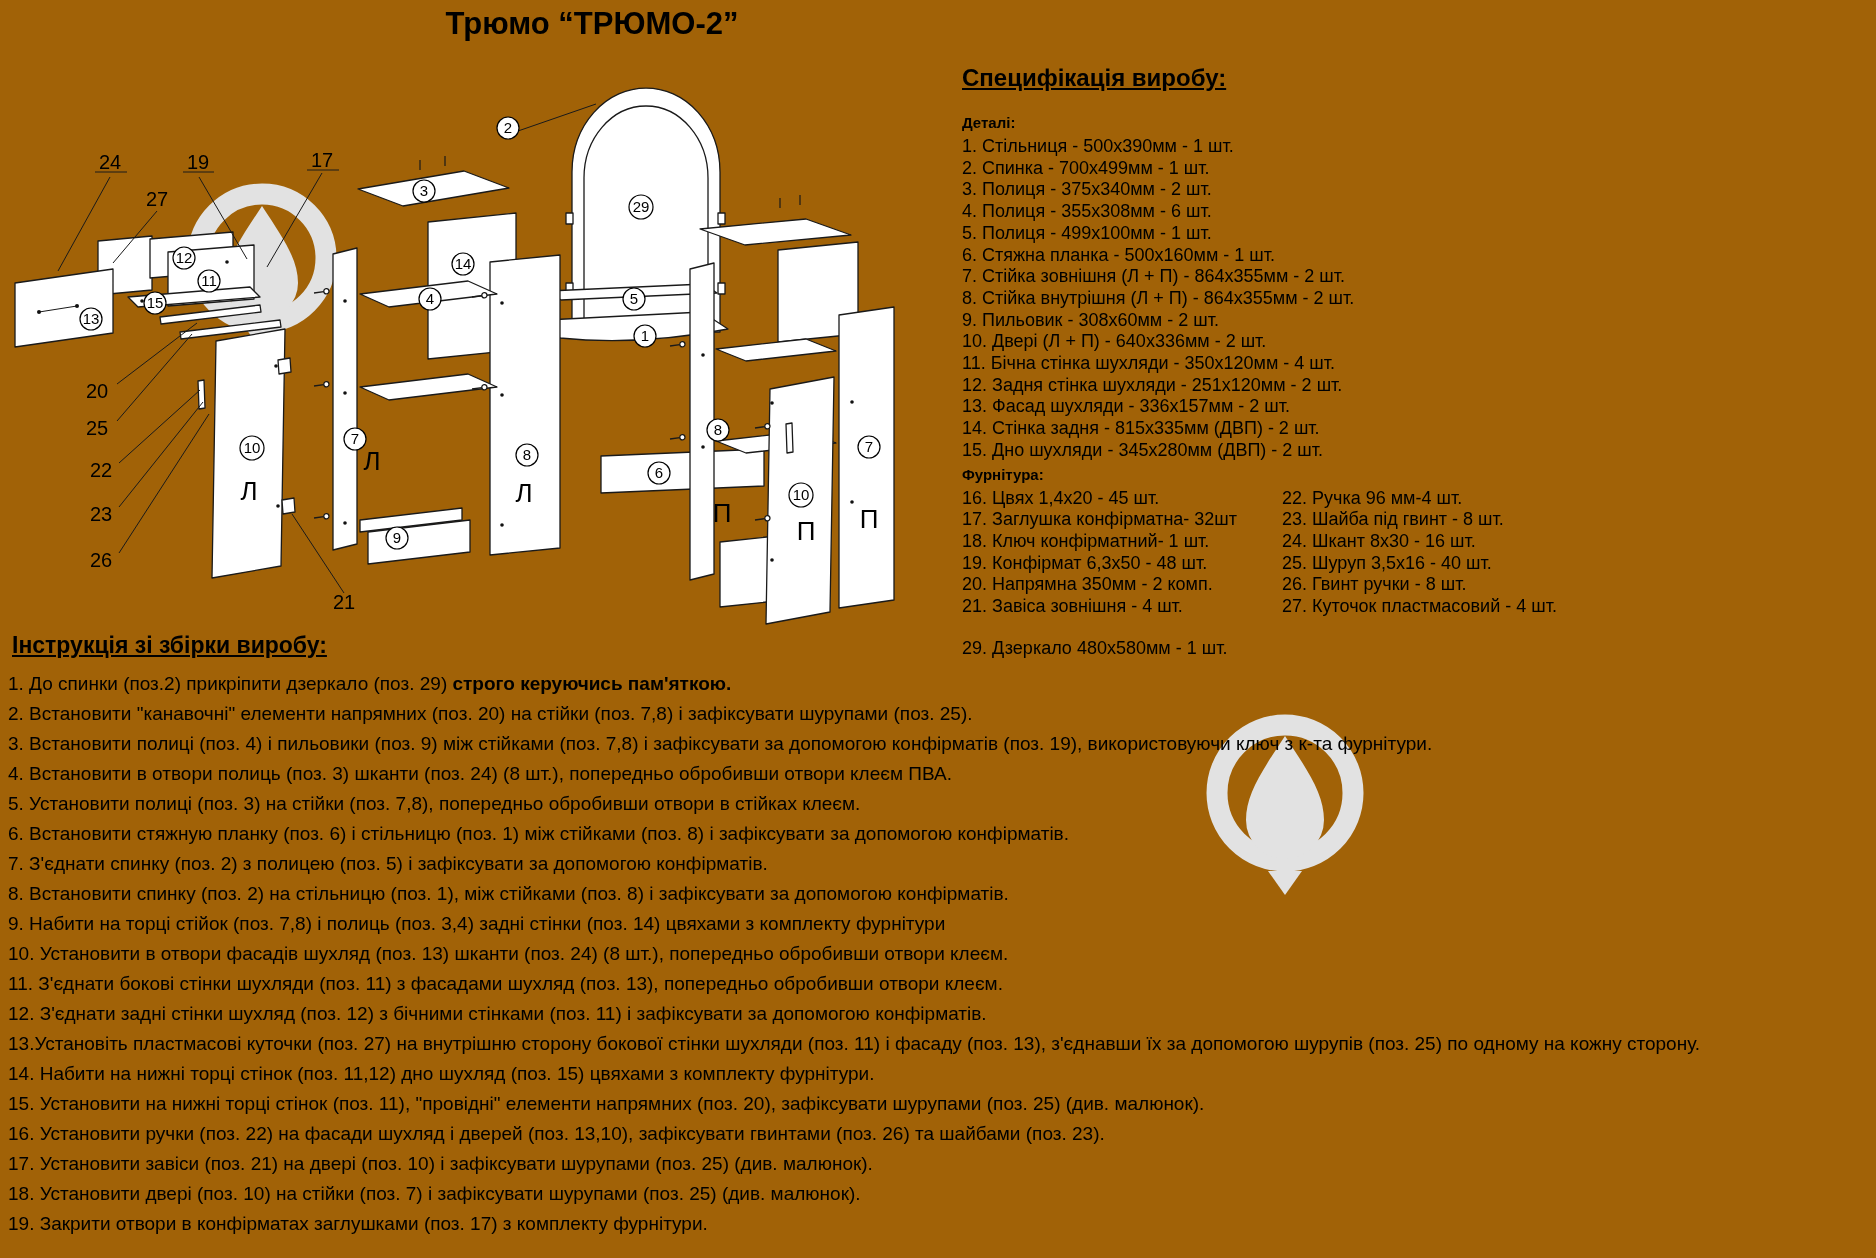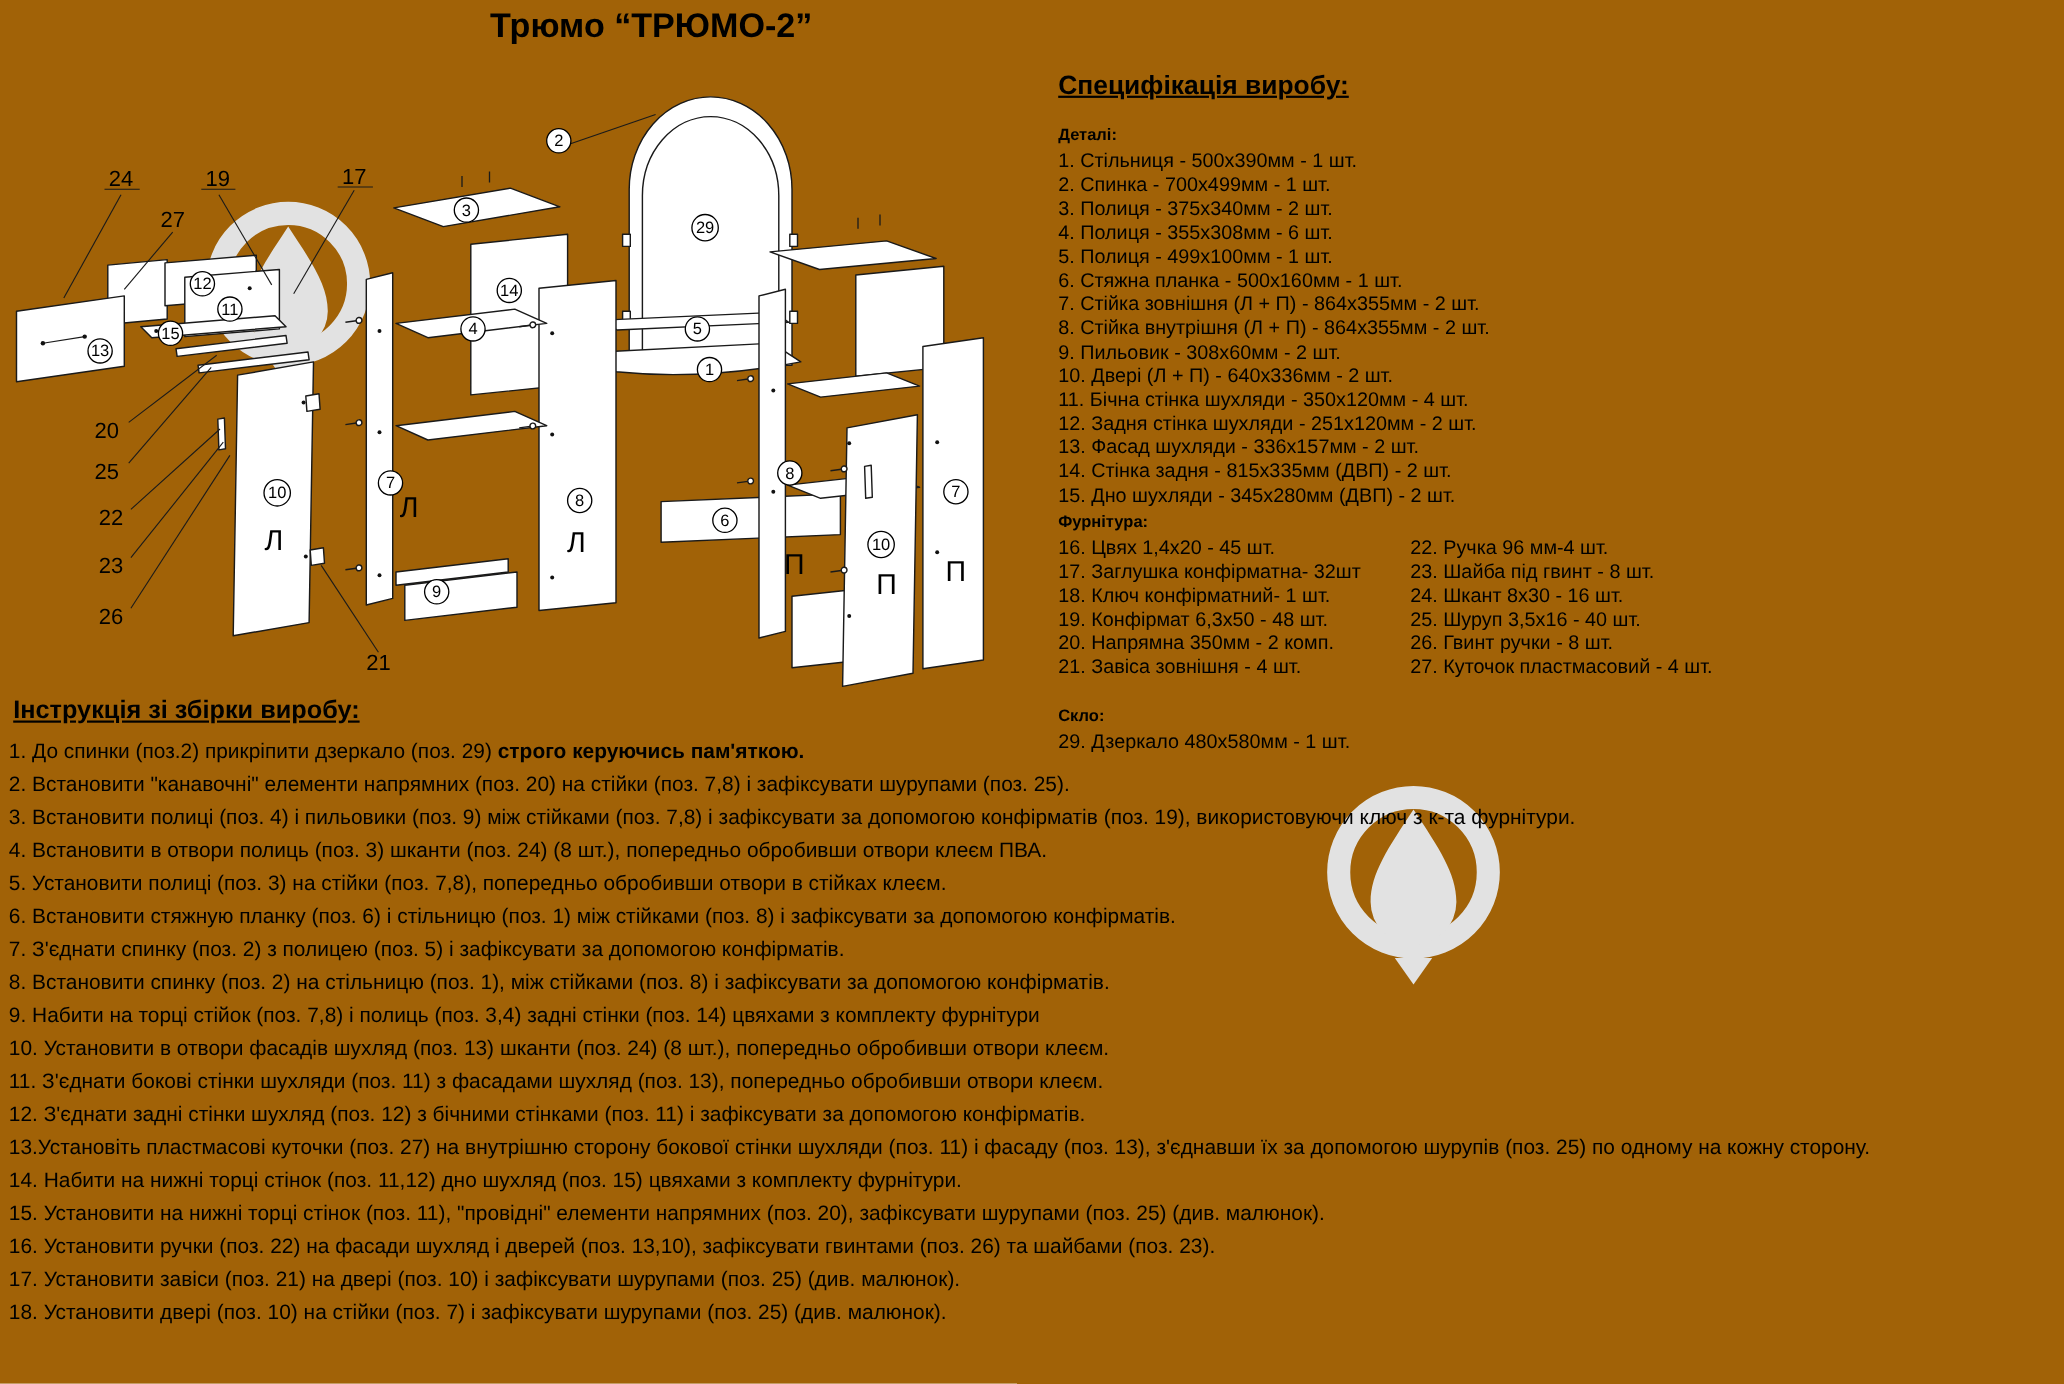--- a/index.html
+++ b/index.html
@@ -260,21 +260,20 @@
       <div>
         <div class="spec-line">22. Ручка 96 мм-4 шт.</div>
         <div class="spec-line">23. Шайба під гвинт - 8 шт.</div>
         <div class="spec-line">24. Шкант 8х30 - 16 шт.</div>
         <div class="spec-line">25. Шуруп 3,5х16 - 40 шт.</div>
         <div class="spec-line">26. Гвинт ручки - 8 шт.</div>
         <div class="spec-line">27. Куточок пластмасовий - 4 шт.</div>
       </div>
     </div>
     <div class="glass">
-      <div class="spec-sub">Скло:</div>
       <div class="spec-line">29. Дзеркало 480х580мм - 1 шт.</div>
     </div>
   </div>
 
   <svg class="wm2" width="210" height="210" viewBox="0 0 210 210">
     <circle class="wm-ring" cx="105" cy="105" r="68"></circle>
     <path class="wm" d="M105,48 C128,83 144,106 144,132 A39,39 0 1 1 66,132 C66,106 82,83 105,48 Z"></path>
     <path class="wm" d="M88,183 L122,183 L105,207 Z"></path>
   </svg>
 
@@ -291,15 +290,16 @@
     <div class="instr-line">9. Набити на торці стійок (поз. 7,8) і полиць (поз. 3,4) задні стінки (поз. 14) цвяхами з комплекту фурнітури</div>
     <div class="instr-line">10. Установити в отвори фасадів шухляд (поз. 13) шканти (поз. 24) (8 шт.), попередньо обробивши отвори клеєм.</div>
     <div class="instr-line">11. З'єднати бокові стінки шухляди (поз. 11) з фасадами шухляд (поз. 13), попередньо обробивши отвори клеєм.</div>
     <div class="instr-line">12. З'єднати задні стінки шухляд (поз. 12) з бічними стінками (поз. 11) і зафіксувати за допомогою конфірматів.</div>
     <div class="instr-line">13.Установіть пластмасові куточки (поз. 27) на внутрішню сторону бокової стінки шухляди (поз. 11) і фасаду (поз. 13), з'єднавши їх за допомогою шурупів (поз. 25) по одному на кожну сторону.</div>
     <div class="instr-line">14. Набити на нижні торці стінок (поз. 11,12) дно шухляд (поз. 15) цвяхами з комплекту фурнітури.</div>
     <div class="instr-line">15. Установити на нижні торці стінок (поз. 11), "провідні" елементи напрямних (поз. 20), зафіксувати шурупами (поз. 25) (див. малюнок).</div>
     <div class="instr-line">16. Установити ручки (поз. 22) на фасади шухляд і дверей (поз. 13,10), зафіксувати гвинтами (поз. 26)  та шайбами (поз. 23).</div>
     <div class="instr-line">17. Установити завіси (поз. 21) на двері (поз. 10) і зафіксувати шурупами (поз. 25) (див. малюнок).</div>
     <div class="instr-line">18. Установити двері (поз. 10) на стійки (поз. 7) і зафіксувати шурупами (поз. 25) (див. малюнок).</div>
+    <div class="instr-line">19. Закрити отвори в конфірматах заглушками (поз. 17) з комплекту фурнітури.</div>
   </div>
 
 </div>
 
 </body></html>

